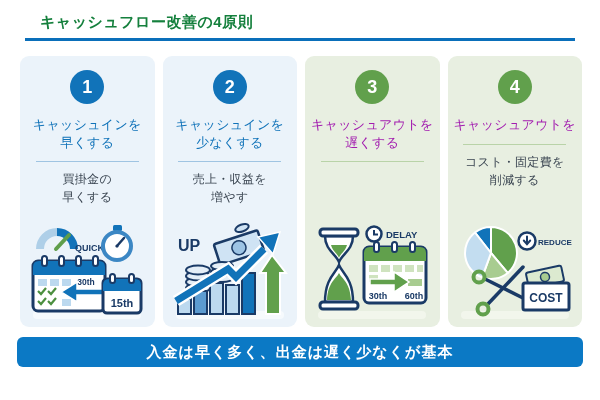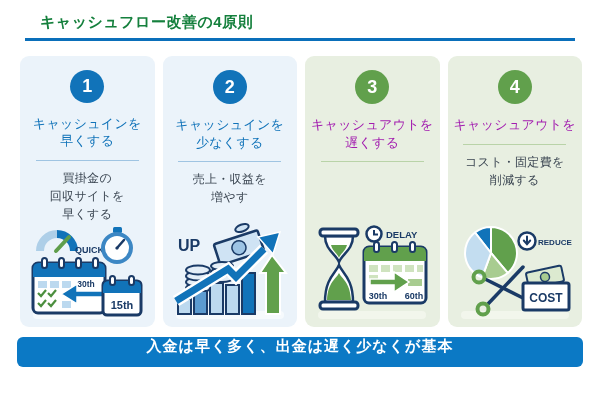--- a/index.html
+++ b/index.html
@@ -111,21 +111,21 @@
   .banner {
     margin: 10px 17px 0 17px;
     height: 30px;
     background: #0b79c5;
     border-radius: 6px;
     color: #ffffff;
     font-size: 15px;
     font-weight: bold;
     letter-spacing: 1px;
     display: flex;
-    align-items: flex-start;
+    align-items: center;
     justify-content: center;
   }
 </style>
 </head>
 <body>
 
 <div class="page">
 
   <div class="header">
     <h1 class="page-title">キャッシュフロー改善の4原則</h1>
@@ -138,21 +138,20 @@
       <div class="num-badge num-badge--blue">
         <span>1</span>
       </div>
       <h2 class="card-title card-title--blue">
         <span class="line">キャッシュインを</span>
         <span class="line">早くする</span>
       </h2>
       <div class="divider divider--blue"></div>
       <p class="card-body">
         <span class="line">買掛金の</span>
-        <span class="line">回収サイトを</span>
         <span class="line">早くする</span>
       </p>
       <div class="icon-wrap">
         <div class="icon-base icon-base--blue"></div>
         <svg class="icon" viewBox="0 0 116 96">
 
           <path d="M11 28 A17 17 0 0 1 28 11" fill="none" stroke="#aecfe8" stroke-width="8"></path>
           <path d="M28 11 A17 17 0 0 1 45 28" fill="none" stroke="#1173b9" stroke-width="8"></path>
           <line x1="27" y1="28" x2="40" y2="14" stroke="#5f9e4b" stroke-width="4" stroke-linecap="round"></line>
           <text x="46" y="30" font-size="9">QUICK</text>

